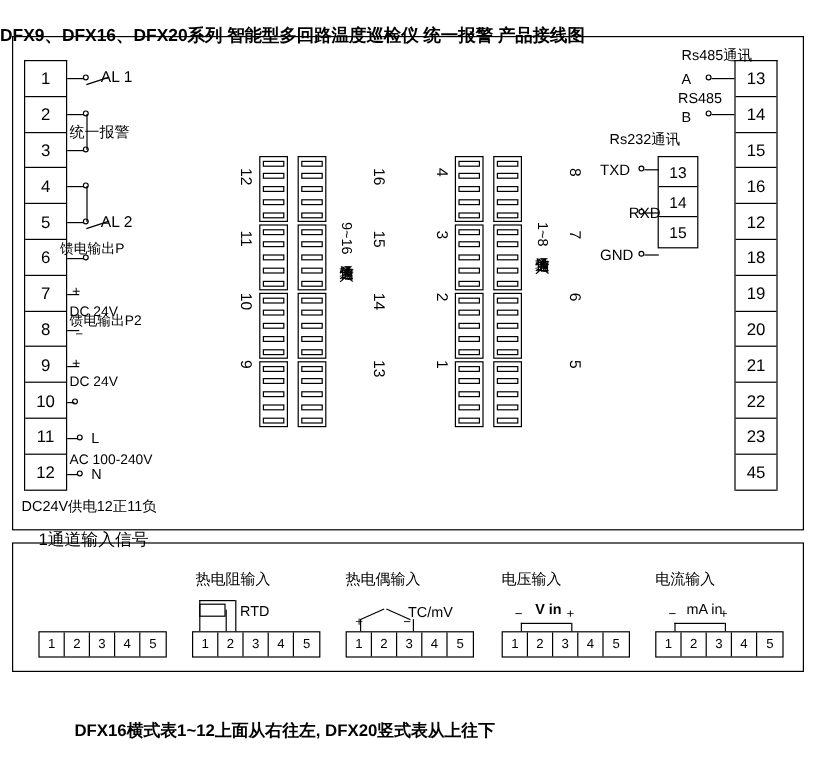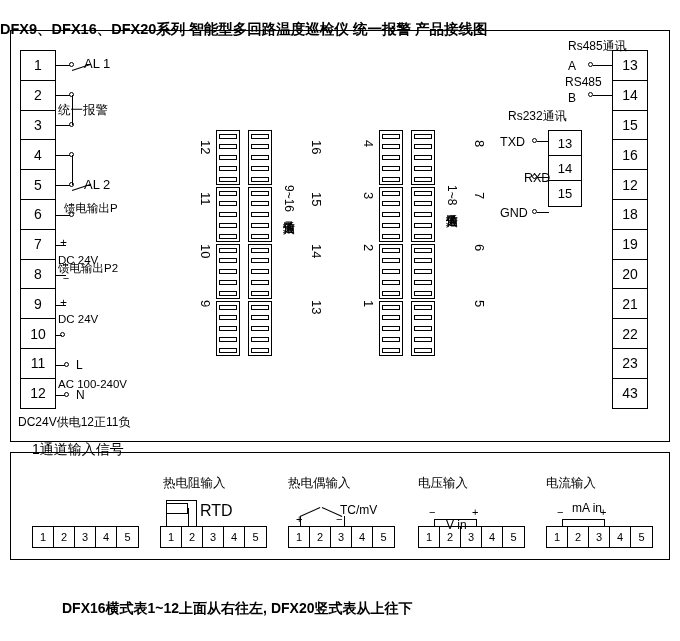--- a/index.html
+++ b/index.html
@@ -248,21 +248,21 @@
   <div class="hline" style="left:56px; top:155px; width:14px;"></div>
   <div class="dot" style="left:69px; top:152px;"></div>
   <div class="hline" style="left:56px; top:185px; width:14px;"></div>
   <div class="dot" style="left:69px; top:182px;"></div>
   <div class="hline" style="left:56px; top:215px; width:14px;"></div>
   <div class="dot" style="left:69px; top:212px;"></div>
   <div class="vline" style="left:72px; top:155px; height:30px;"></div>
   <div class="hline" style="left:72px; top:190px; width:20px; transform:rotate(-18deg); transform-origin:left center;"></div>
   <div class="t" style="left:84px; top:178px; font-size:13px;">AL 2</div>
 
-  <div class="t" style="left:64px; top:203px; font-size:11.5px;">馈电输出P</div>
+  <div class="t" style="left:50px; top:203px; font-size:11.5px;">馈电输出P</div>
   <div class="t" style="left:60px; top:237px; font-size:12px;">+</div>
   <div class="t" style="left:58px; top:255px; font-size:11.5px;">DC 24V</div>
   <div class="t" style="left:60px; top:272px; font-size:12px;">－</div>
   <div class="hline" style="left:56px; top:245px; width:10px;"></div>
   <div class="hline" style="left:56px; top:275px; width:10px;"></div>
 
   <div class="t" style="left:58px; top:263px; font-size:11.5px;">馈电输出P2</div>
   <div class="t" style="left:60px; top:297px; font-size:12px;">+</div>
   <div class="t" style="left:58px; top:314px; font-size:11.5px;">DC 24V</div>
   <div class="hline" style="left:56px; top:305px; width:10px;"></div>
@@ -459,21 +459,21 @@
     <div class="cell">14</div>
     <div class="cell">15</div>
     <div class="cell">16</div>
     <div class="cell">12</div>
     <div class="cell">18</div>
     <div class="cell">19</div>
     <div class="cell">20</div>
     <div class="cell">21</div>
     <div class="cell">22</div>
     <div class="cell">23</div>
-    <div class="cell">43</div>
+    <div class="cell">45</div>
   </div>
 
   <div class="t md" style="left:508px; top:110px;">Rs232通讯</div>
   <div class="t" style="left:500px; top:136px; font-size:12.5px;">TXD</div>
   <div class="dot" style="left:532px; top:138px;"></div>
   <div class="hline" style="left:537px; top:141px; width:12px;"></div>
   <div class="t" style="left:524px; top:172px; font-size:12.5px;">RXD</div>
   <div class="dot" style="left:532px; top:174px;"></div>
   <div class="hline" style="left:537px; top:177px; width:12px;"></div>
   <div class="t" style="left:500px; top:207px; font-size:12.5px;">GND</div>
@@ -496,21 +496,21 @@
     <div class="tc">4</div>
     <div class="tc">5</div>
   </div>
 
   <div class="t" style="left:163px; top:477px; font-size:12.5px;">热电阻输入</div>
   <div class="rtd-box" style="left:166px; top:503px; width:22px; height:11px;"></div>
   <div class="hline" style="left:166px; top:500px; width:30px;"></div>
   <div class="vline" style="left:166px; top:500px; height:26px;"></div>
   <div class="vline" style="left:188px; top:508px; height:18px;"></div>
   <div class="vline" style="left:196px; top:500px; height:26px;"></div>
-  <div class="t" style="left:200px; top:503px; font-size:16px;">RTD</div>
+  <div class="t" style="left:200px; top:503px; font-size:12px;">RTD</div>
   <div class="term5" style="left:160px; top:526px;">
     <div class="tc">1</div>
     <div class="tc">2</div>
     <div class="tc">3</div>
     <div class="tc">4</div>
     <div class="tc">5</div>
   </div>
 
   <div class="t" style="left:288px; top:477px; font-size:12.5px;">热电偶输入</div>
   <div class="t" style="left:340px; top:504px; font-size:12px;">TC/mV</div>
@@ -522,21 +522,21 @@
   <div class="t" style="left:336px; top:514px; font-size:11px;">−</div>
   <div class="term5" style="left:288px; top:526px;">
     <div class="tc">1</div>
     <div class="tc">2</div>
     <div class="tc">3</div>
     <div class="tc">4</div>
     <div class="tc">5</div>
   </div>
 
   <div class="t" style="left:418px; top:477px; font-size:12.5px;">电压输入</div>
-  <div class="t" style="left:446px; top:519px; font-size:12px;">V in</div>
+  <div class="t" style="left:446px; top:502px; font-size:12px;font-weight:bold;">V in</div>
   <div class="hline" style="left:434px; top:519px; width:42px;"></div>
   <div class="vline" style="left:434px; top:519px; height:7px;"></div>
   <div class="vline" style="left:476px; top:519px; height:7px;"></div>
   <div class="t" style="left:429px; top:507px; font-size:11px;">−</div>
   <div class="t" style="left:472px; top:507px; font-size:11px;">+</div>
   <div class="term5" style="left:418px; top:526px;">
     <div class="tc">1</div>
     <div class="tc">2</div>
     <div class="tc">3</div>
     <div class="tc">4</div>

